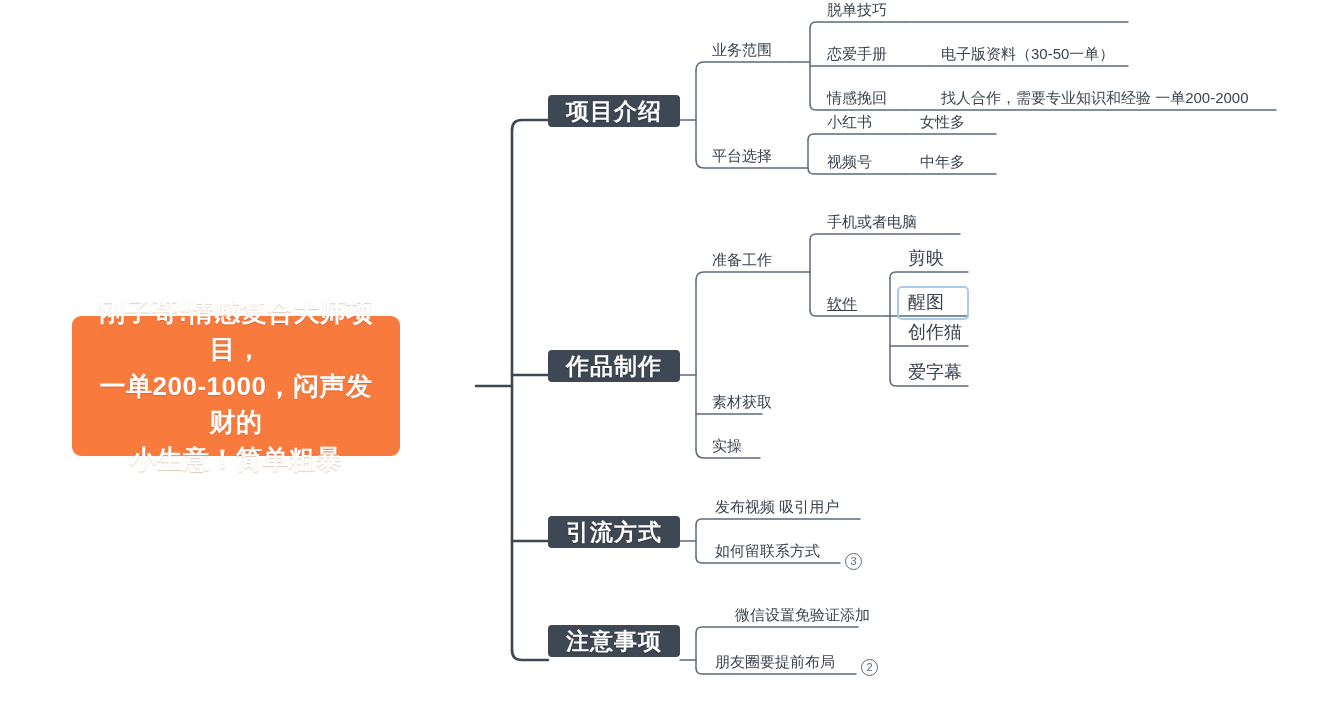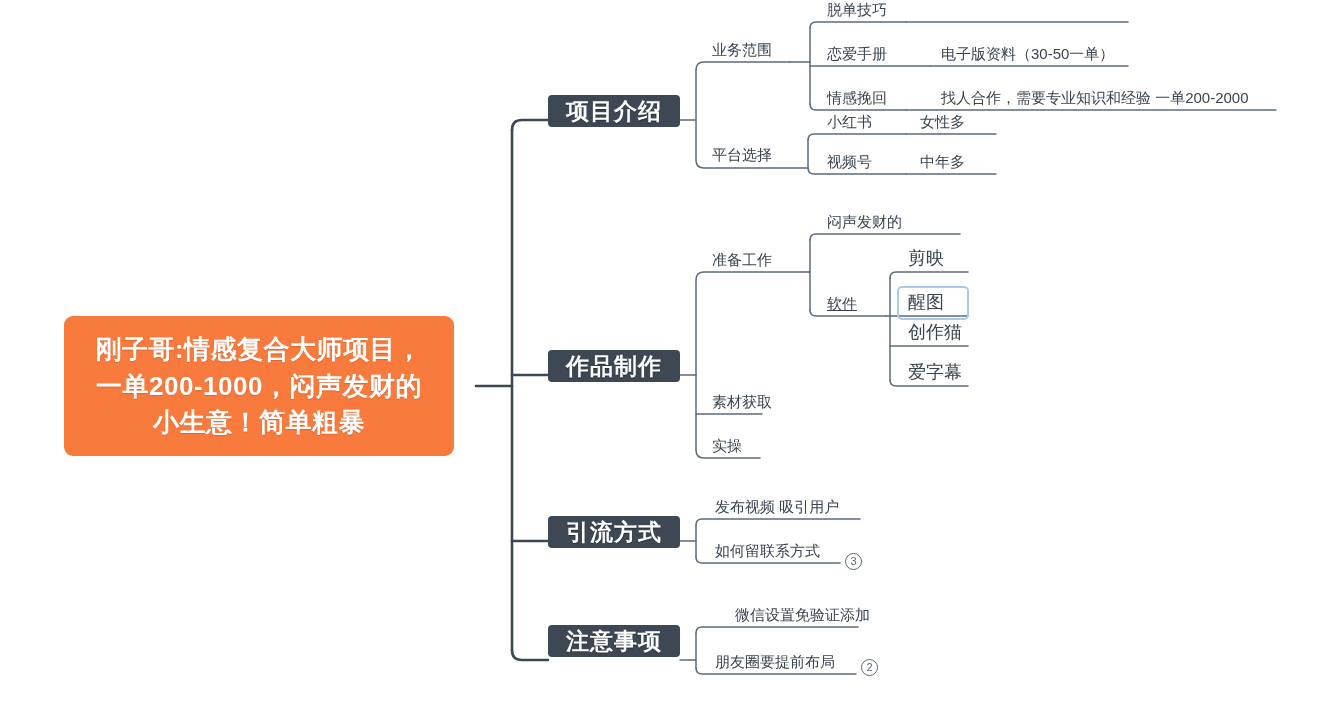--- a/index.html
+++ b/index.html
@@ -23,23 +23,23 @@
     left: 0;
     top: 0;
     width: 1324px;
     height: 714px;
     pointer-events: none;
   }
 
   
   .root-node {
     position: absolute;
-    left: 64px;
+    left: 72px;
     top: 316px;
-    width: 390px;
+    width: 328px;
     height: 140px;
     border-radius: 9px;
     background: #F97A3D;
     display: flex;
     align-items: center;
     justify-content: center;
     box-sizing: border-box;
     padding: 4px 18px;
   }
   .root-node .root-text {
@@ -207,31 +207,31 @@
   <div class="t-node" style="left:712px; top:62px;">业务范围</div>
 
   <div class="t-node" style="left:827px; top:22px;">脱单技巧</div>
 
   <div class="t-node" style="left:827px; top:66px;">恋爱手册</div>
   <div class="t-node" style="left:941px; top:66px;">电子版资料（30-50一单）</div>
 
   <div class="t-node" style="left:827px; top:110px;">情感挽回</div>
   <div class="t-node" style="left:941px; top:110px;">找人合作，需要专业知识和经验  一单200-2000</div>
 
-  <div class="t-node" style="left:712px; top:168px;font-family:Liberation Serif, serif;">平台选择</div>
+  <div class="t-node" style="left:712px; top:168px;">平台选择</div>
 
   <div class="t-node" style="left:827px; top:134px;">小红书</div>
   <div class="t-node" style="left:920px; top:134px;">女性多</div>
 
   <div class="t-node" style="left:827px; top:174px;">视频号</div>
   <div class="t-node" style="left:920px; top:174px;">中年多</div>
 
   <div class="t-node" style="left:712px; top:272px;">准备工作</div>
 
-  <div class="t-node" style="left:827px; top:234px;">闷声发财的</div>
+  <div class="t-node" style="left:827px; top:234px;">手机或者电脑</div>
 
   <div class="t-node" style="left:827px; top:316px;text-decoration:underline;">软件</div>
 
   <div class="t-node sm" style="left:908px; top:272px;">剪映</div>
 
   <div class="sel-box" style="left:897px; top:286px; width:72px; height:34px;"></div>
   <div class="t-node sm" style="left:908px; top:316px;">醒图</div>
 
   <div class="t-node sm" style="left:908px; top:346px;">创作猫</div>
 

